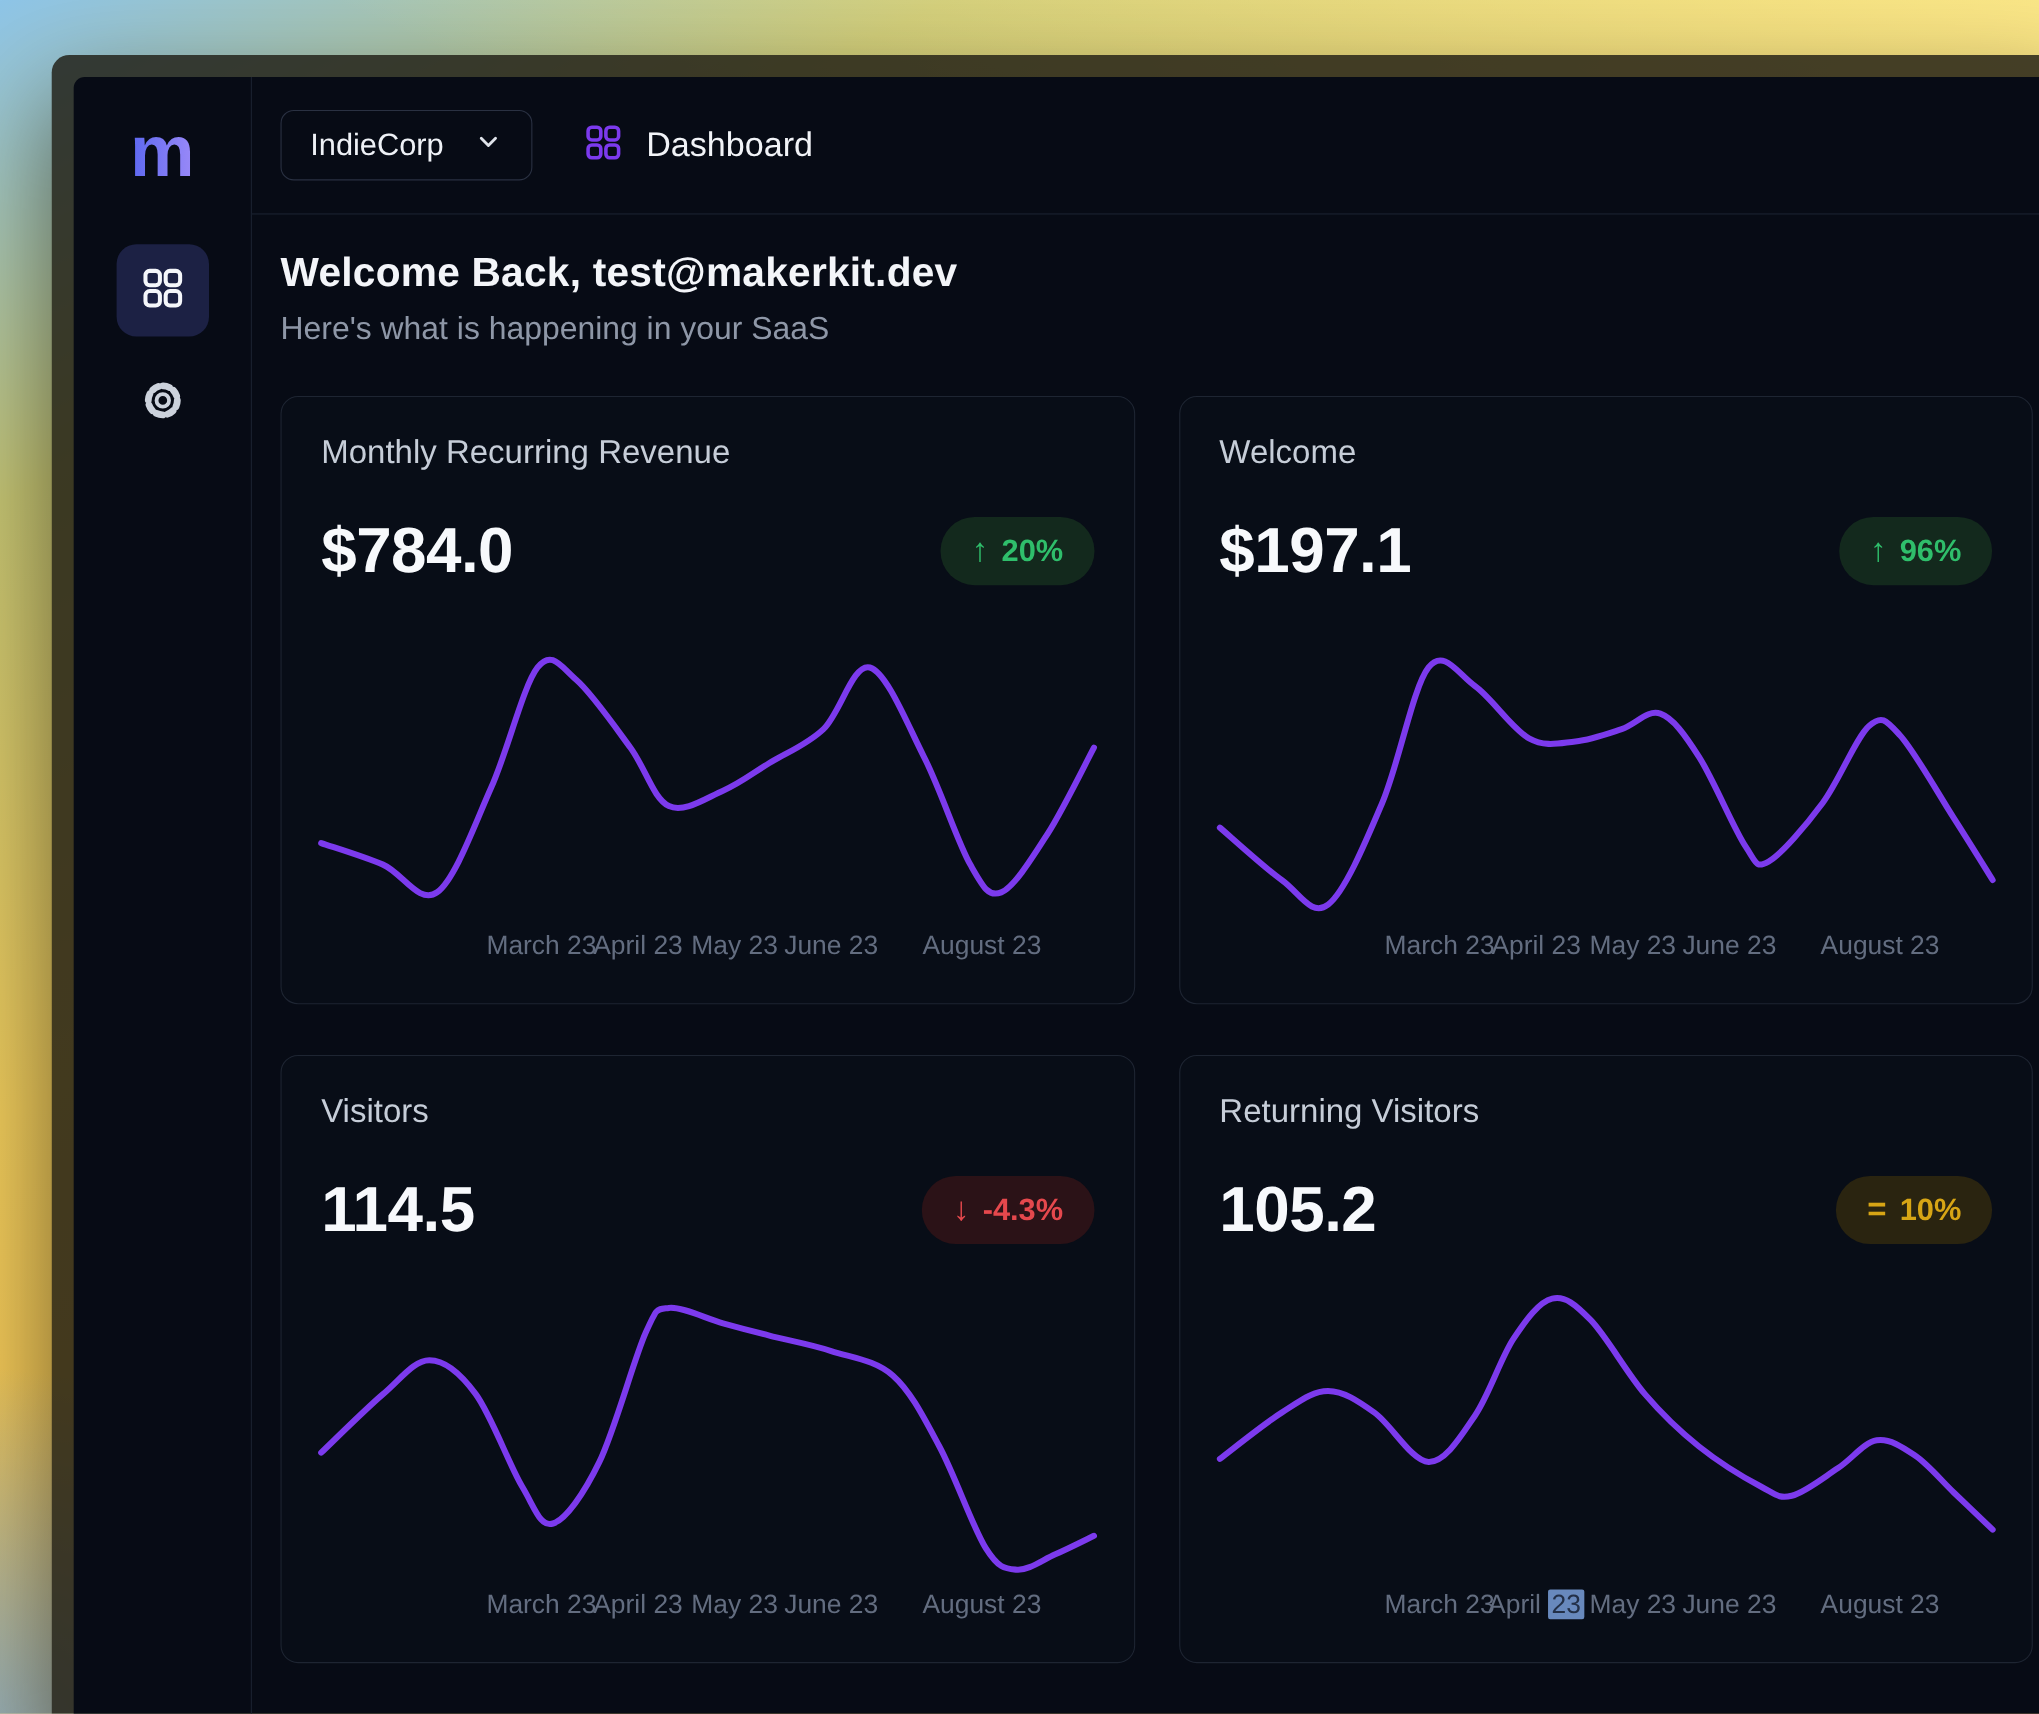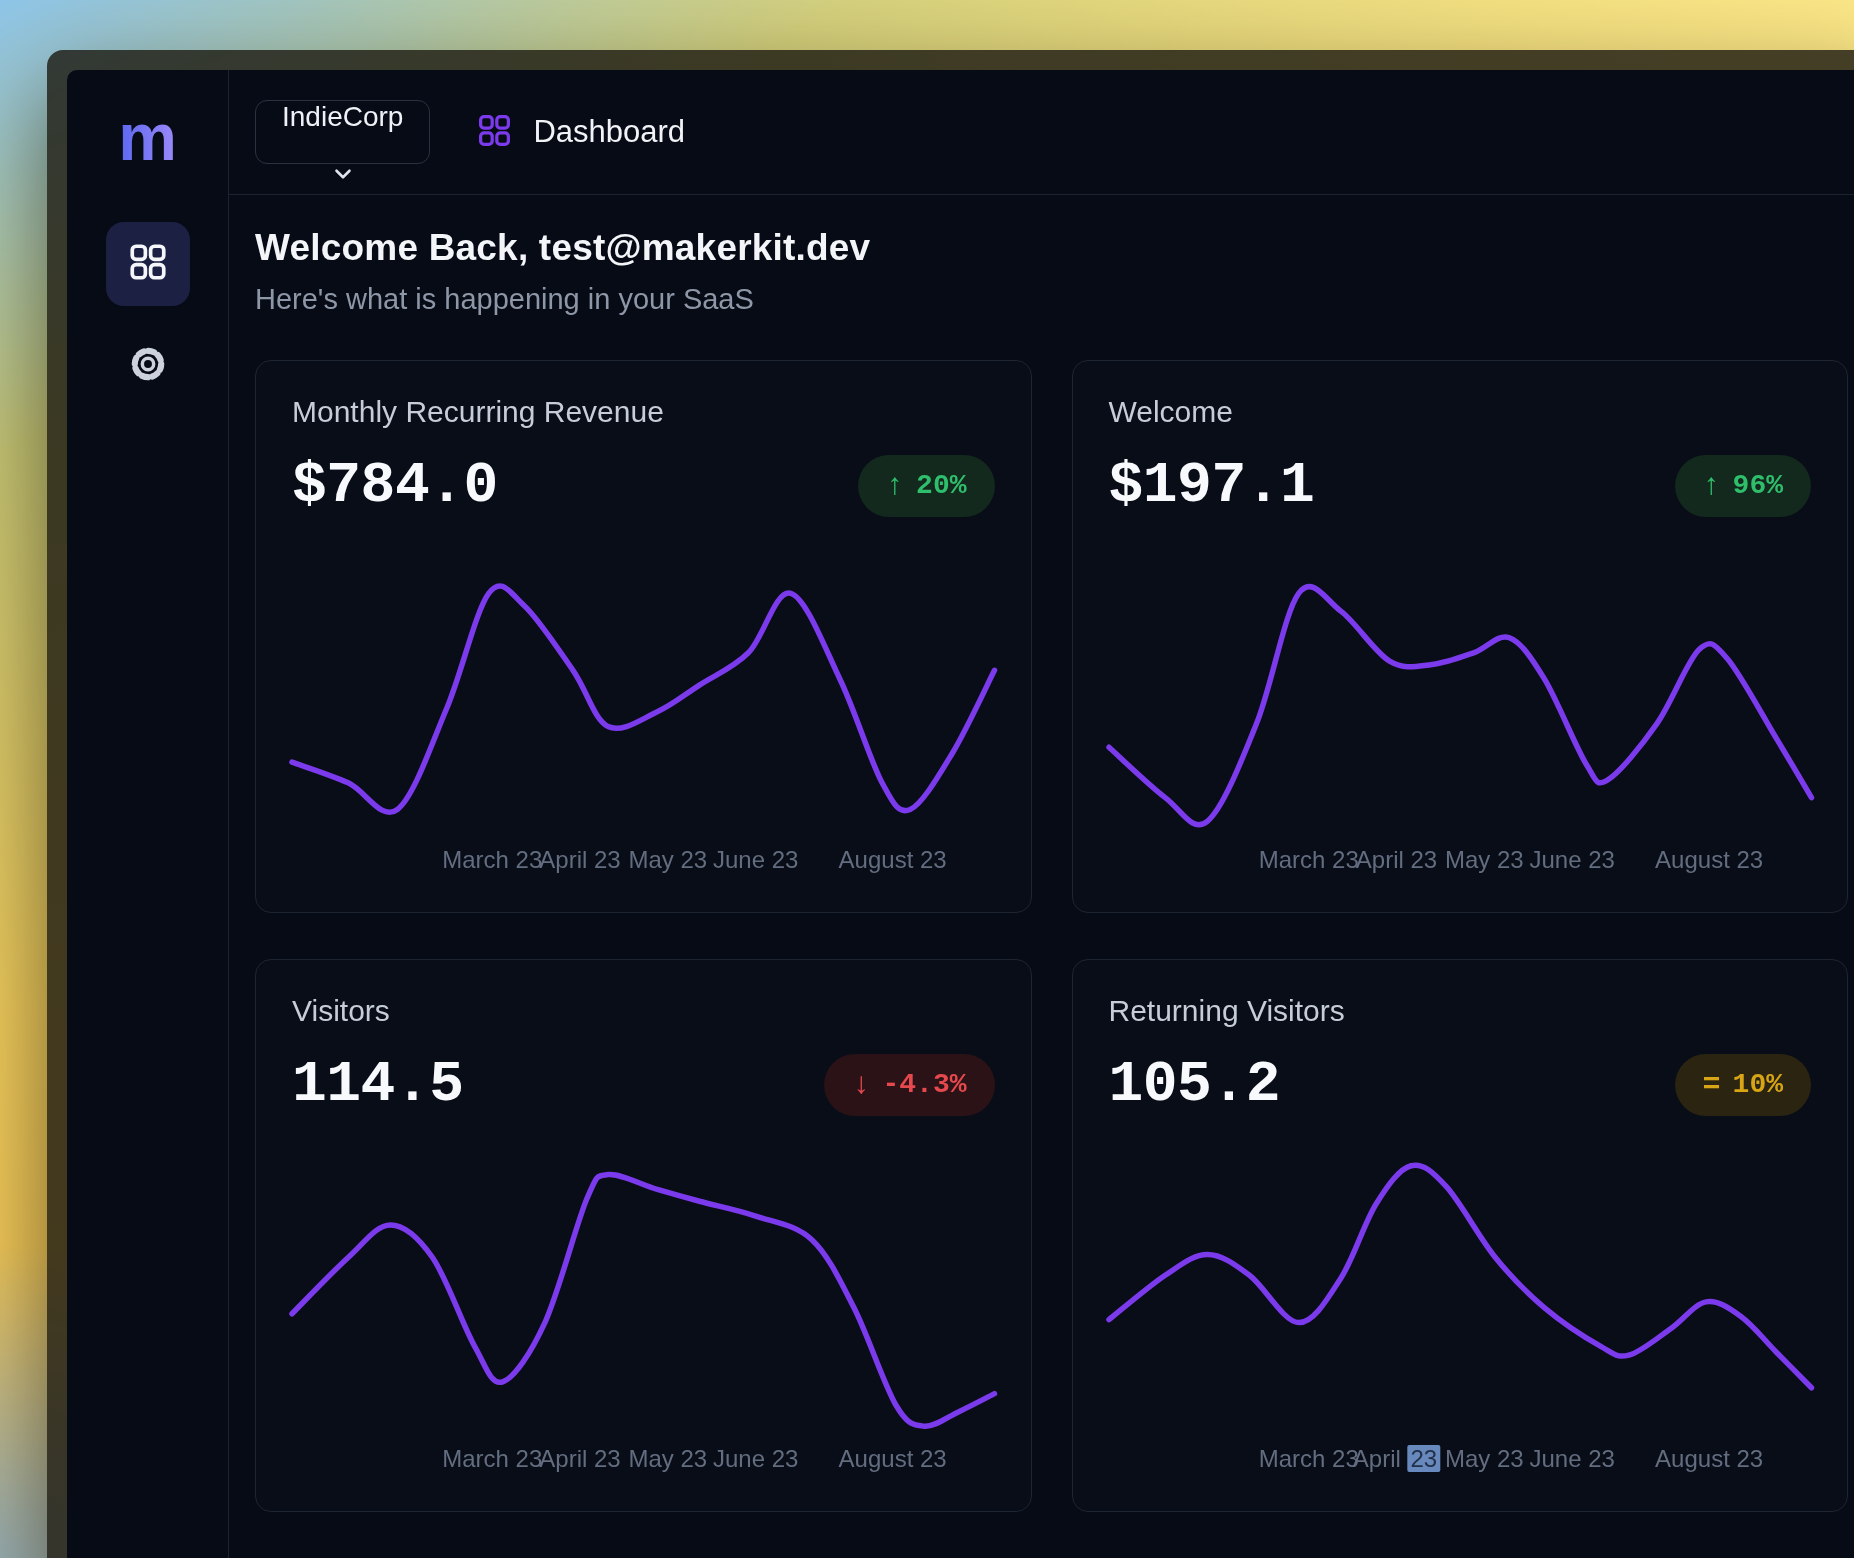--- a/index.html
+++ b/index.html
@@ -61,21 +61,21 @@
     height:125px; flex:none;
     display:flex; align-items:center; gap:46px;
     padding-left:26px;
     border-bottom:1px solid #1b2230;
   }
   .org-btn {
     display:inline-flex; align-items:center; gap:28px;
     height:64px; padding:0 26px;
     border:1px solid #2a3142; border-radius:12px;
     background:transparent; color:#eef1f6;
-    font-size:28px; font-family:inherit; cursor:pointer;flex-direction:column;
+    font-size:28px; font-family:inherit; cursor:pointer;
   }
   .org-btn svg { width:26px; height:26px; color:#dfe3ea; }
   .page-head { display:flex; align-items:center; gap:20px; }
   .page-head svg { width:37px; height:37px; color:#7c3aed; }
   .page-title { font-size:31px; font-weight:500; color:#f1f3f7;text-align:center; }
 
   .content { flex:1; padding:32px 36px 0 26px; }
   .welcome-title { font-size:37px; font-weight:700; color:#f3f5f9; letter-spacing:0.2px; }
   .welcome-sub { margin-top:14px; font-size:29px; color:#8e97a7; }
 
@@ -86,21 +86,21 @@
   }
   .card {
     height:553px;
     background:#080d17;
     border:1px solid #1e2532;
     border-radius:16px;
     padding:34px 36px;
     display:flex; flex-direction:column;
   }
   .card-title { font-size:30px; font-weight:400; color:#c6cdd8; }
-  .value-row { margin-top:24px; display:flex; align-items:center; justify-content:space-between;font-family:Liberation Mono, monospace; }
+  .value-row { margin-top:38px; display:flex; align-items:center; justify-content:space-between; }
   .card-value { font-size:58px; font-weight:800; color:#f7f9fc; letter-spacing:-0.5px; }
   .badge {
     display:inline-flex; align-items:center; gap:12px;
     height:62px; padding:0 28px; border-radius:999px;
     font-size:28px; font-weight:600;
   }
   .badge-green { background:#13291d; color:#2fbe6b; }
   .badge-red   { background:#2b1217; color:#e5484d; }
   .badge-amber { background:#2a2410; color:#d7a515; }
   .badge-icon  { font-size:30px; line-height:1; font-weight:700; }

